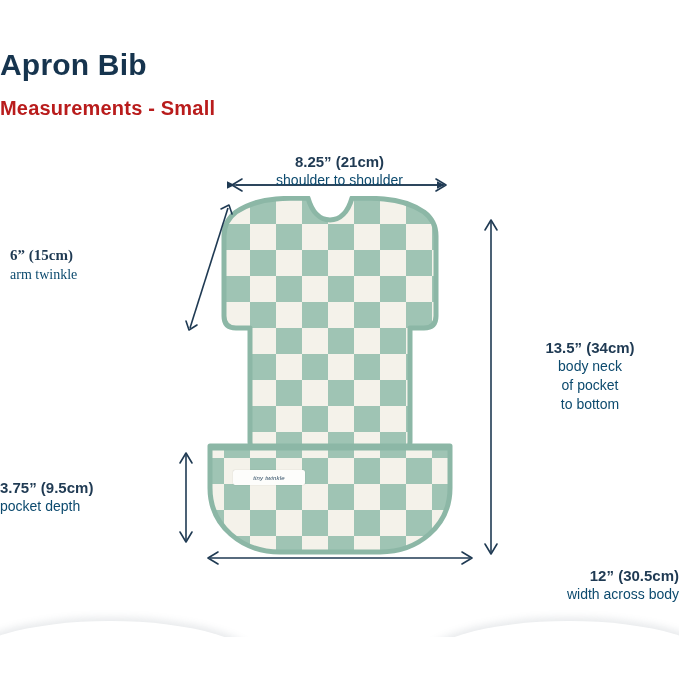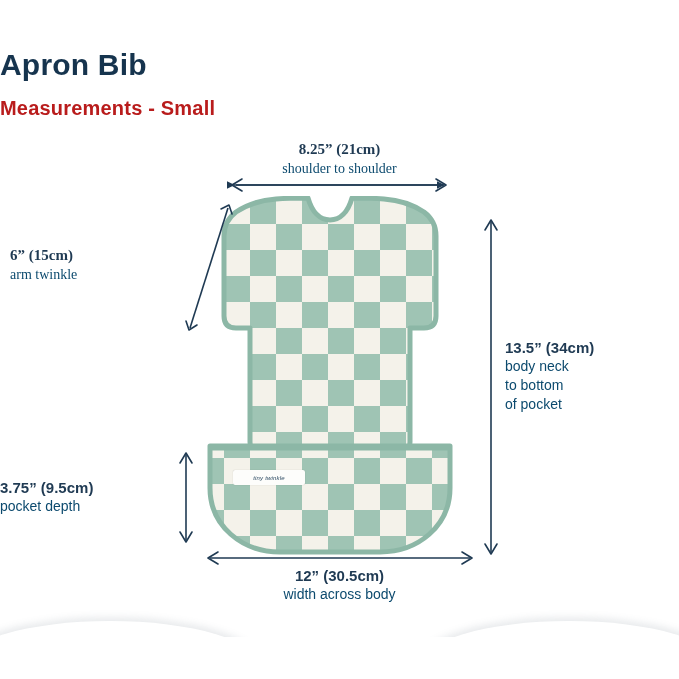--- a/index.html
+++ b/index.html
@@ -57,49 +57,48 @@
   }
   .label .small {
     font-weight: normal;
     font-size: 14px;
     display: block;
     white-space: nowrap;
     color: #0c4a6e;
   }
 
   #lbl-shoulder {
-    top: 140px;
+    top: 152px;
     left: 0;
     width: 679px;
     text-align: center;
-    font-family: Liberation Serif, serif;
   }
   #lbl-arm {
     top: 246px;
     left: 10px;
     width: 185px;
     font-family: Liberation Serif, serif;
   }
   #lbl-pocket {
     top: 478px;
     left: 0px;
     width: 175px;
     text-align: left;
   }
   #lbl-height {
     top: 338px;
     left: 505px;
     width: 170px;
-    text-align: left;
+    text-align: center;
   }
   #lbl-width {
     top: 566px;
     left: 0;
     width: 679px;
-    text-align: center;
+    text-align: right;
   }
 
   
   #arrows {
     position: absolute;
     left: 0; top: 0;
     width: 679px; height: 679px;
     pointer-events: none;
   }
 
@@ -314,22 +313,22 @@
   </div>
 
   <div class="label" id="lbl-pocket">
     <span class="big">3.75” (9.5cm)</span>
     <span class="small">pocket depth</span>
   </div>
 
   <div class="label" id="lbl-height">
     <span class="big">13.5” (34cm)</span>
     <span class="small">body neck</span>
+    <span class="small">of pocket</span>
     <span class="small">to bottom</span>
-    <span class="small">of pocket</span>
   </div>
 
   <div class="label" id="lbl-width">
     <span class="big">12” (30.5cm)</span>
     <span class="small">width across body</span>
   </div>
 
   <div id="page-corner"></div>
   <div id="corner-cover"></div>
 </div>

